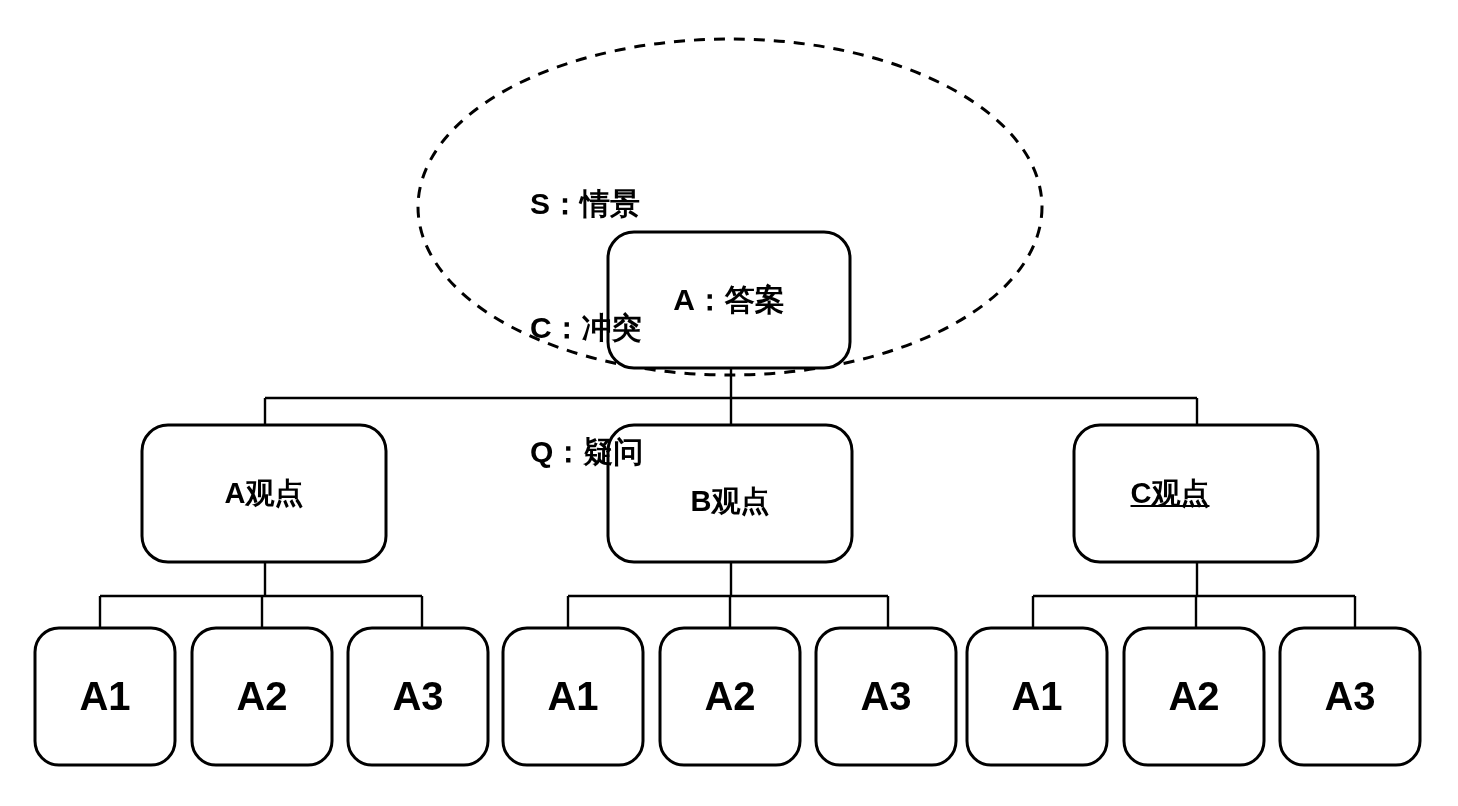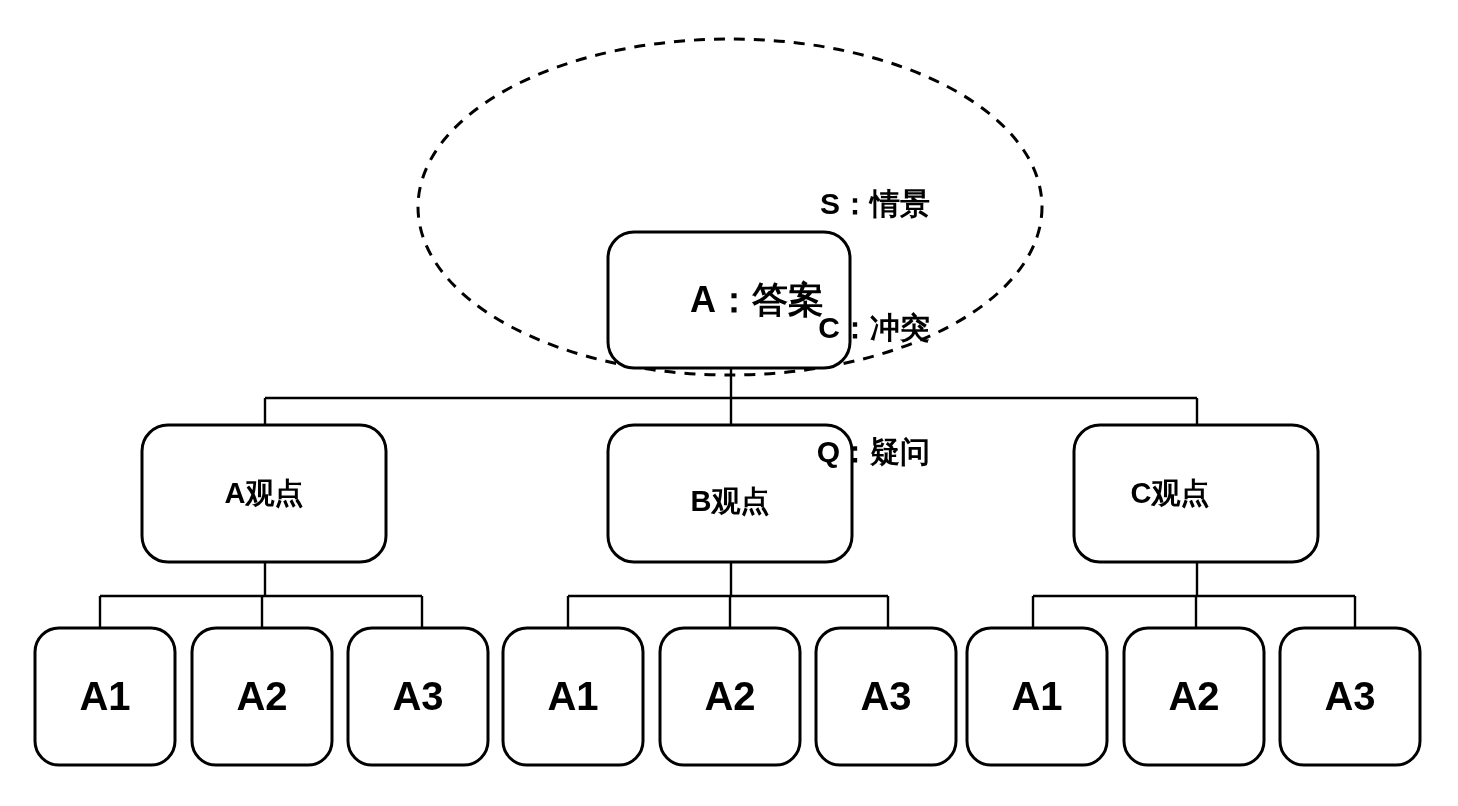--- a/index.html
+++ b/index.html
@@ -50,26 +50,26 @@
     display: flex;
     align-items: center;
     justify-content: center;
     text-align: center;
     font-weight: bold;
     color: #000000;
     line-height: 1.28;
     white-space: pre;
     pointer-events: none;
   }
-  .label-root { font-size: 36px; letter-spacing: 0px; margin-left: 28px; }
+  .label-root { font-size: 30px; letter-spacing: 0px; }
   .label-branch { font-size: 29px; }
   .label-leaf { font-size: 40px; }
   .premise-block {
     position: absolute;
-    text-align: right;
+    text-align: left;
     font-weight: bold;
     font-size: 30px;
     color: #000000;
     line-height: 1.38;
     white-space: pre;
   }
 </style>
 </head>
 <body>
 
@@ -129,21 +129,21 @@
   <div class="premise-block" style="left:530px; top:100px; width:400px;">
     <div>S：情景</div>
     <div>C：冲突</div>
     <div>Q：疑问</div>
   </div>
 
   <div class="node-label label-root" style="left:608px; top:232px; width:242px; height:136px;">A：答案</div>
 
   <div class="node-label label-branch" style="left:142px; top:425px; width:244px; height:137px;border-radius:20px;">A观点</div>
   <div class="node-label label-branch" style="left:608px; top:425px; width:244px; height:153px;">B观点</div>
-  <div class="node-label label-branch" style="left:1074px; top:425px; width:192px; height:137px;">C观点</div>
+  <div class="node-label label-branch" style="left:1074px; top:425px; width:192px; height:137px;text-decoration:underline;">C观点</div>
 
   <div class="node-label label-leaf" style="left:35px; top:628px; width:140px; height:137px;">A1</div>
   <div class="node-label label-leaf" style="left:192px; top:628px; width:140px; height:137px;">A2</div>
   <div class="node-label label-leaf" style="left:348px; top:628px; width:140px; height:137px;">A3</div>
 
   <div class="node-label label-leaf" style="left:503px; top:628px; width:140px; height:137px;">A1</div>
   <div class="node-label label-leaf" style="left:660px; top:628px; width:140px; height:137px;">A2</div>
   <div class="node-label label-leaf" style="left:816px; top:628px; width:140px; height:137px;">A3</div>
 
   <div class="node-label label-leaf" style="left:967px; top:628px; width:140px; height:137px;">A1</div>

